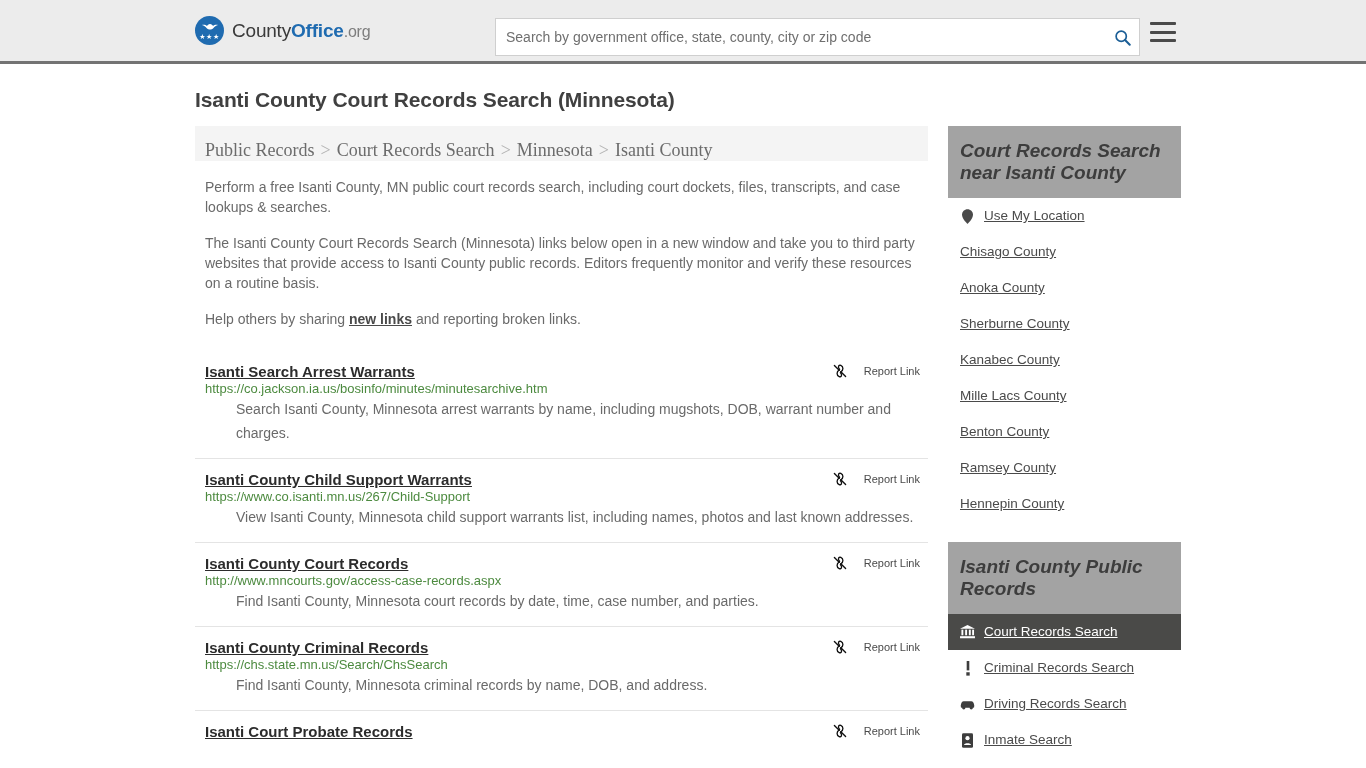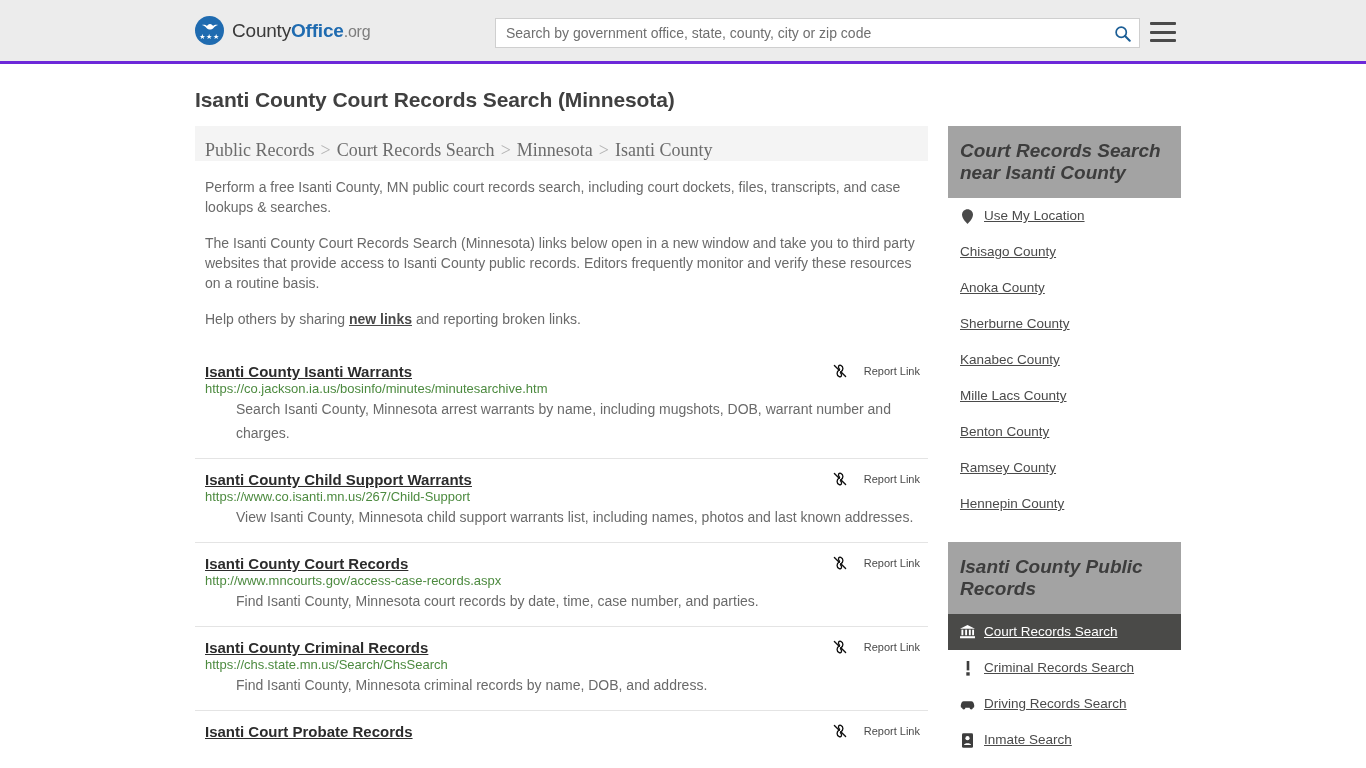--- a/index.html
+++ b/index.html
@@ -9,21 +9,21 @@
     overflow: hidden;
     background: #ffffff;
     font-family: "Liberation Sans", sans-serif;
     color: #58595b;
   }
 
   
   #site-header {
     height: 64px;
     background: #ececec;
-    border-bottom: 3px solid #6d28d9;
+    border-bottom: 3px solid #737373;
     display: flex;
     align-items: center;
     position: relative;
   }
   #brand {
     position: absolute;
     left: 195px;
     display: flex;
     align-items: center;
     gap: 8px;
@@ -59,21 +59,21 @@
   }
   #brand-text .t1 { color: #3a3a3a; }
   #brand-text .t2 { color: #1f6bb0; font-weight: bold; }
   #brand-text .t3 { color: #7d7d7d; font-size: 16px; }
 
   #search-wrap {
     position: absolute;
     left: 495px;
     top: 18px;
     width: 645px;
-    height: 30px;
+    height: 38px;
     background: #fff;
     border: 1px solid #cfcfcf;
     display: flex;
     align-items: center;
   }
   #search-input {
     flex: 1 1 auto;
     border: 0;
     outline: none;
     height: 100%;
@@ -299,21 +299,21 @@
         <a href="#">Isanti County</a>
       </nav>
 
       <p class="intro-p">Perform a free Isanti County, MN public court records search, including court dockets, files, transcripts, and case lookups &amp; searches.</p>
       <p class="intro-p">The Isanti County Court Records Search (Minnesota) links below open in a new window and take you to third party websites that provide access to Isanti County public records. Editors frequently monitor and verify these resources on a routine basis.</p>
       <p class="intro-p"><span>Help others by sharing </span><a href="#">new links</a><span> and reporting broken links.</span></p>
 
       <div id="results">
 
         <div class="result">
-          <a class="result-title" href="#">Isanti County Isanti Warrants</a>
+          <a class="result-title" href="#">Isanti Search Arrest Warrants</a>
           <a class="report-link" href="#">
             <svg class="unlink-icon" viewBox="0 0 20 20">
               <path d="M3 3 L9 9 M11 11 L17 17" stroke="#111" stroke-width="1.7" fill="none" stroke-linecap="round"></path>
               <path d="M9 9 C5.5 10.5 5.5 15.5 9 17 C12 18.2 13 14 10.5 12" stroke="#111" stroke-width="1.7" fill="none" stroke-linecap="round"></path>
               <path d="M11 11 C14.5 9.5 14.5 4.5 11 3 C8 1.8 7 6 9.5 8" stroke="#111" stroke-width="1.7" fill="none" stroke-linecap="round"></path>
             </svg>
             <span>Report Link</span>
           </a>
           <div class="result-url">https://co.jackson.ia.us/bosinfo/minutes/minutesarchive.htm</div>
           <div class="result-desc">Search Isanti County, Minnesota arrest warrants by name, including mugshots, DOB, warrant number and charges.</div>

